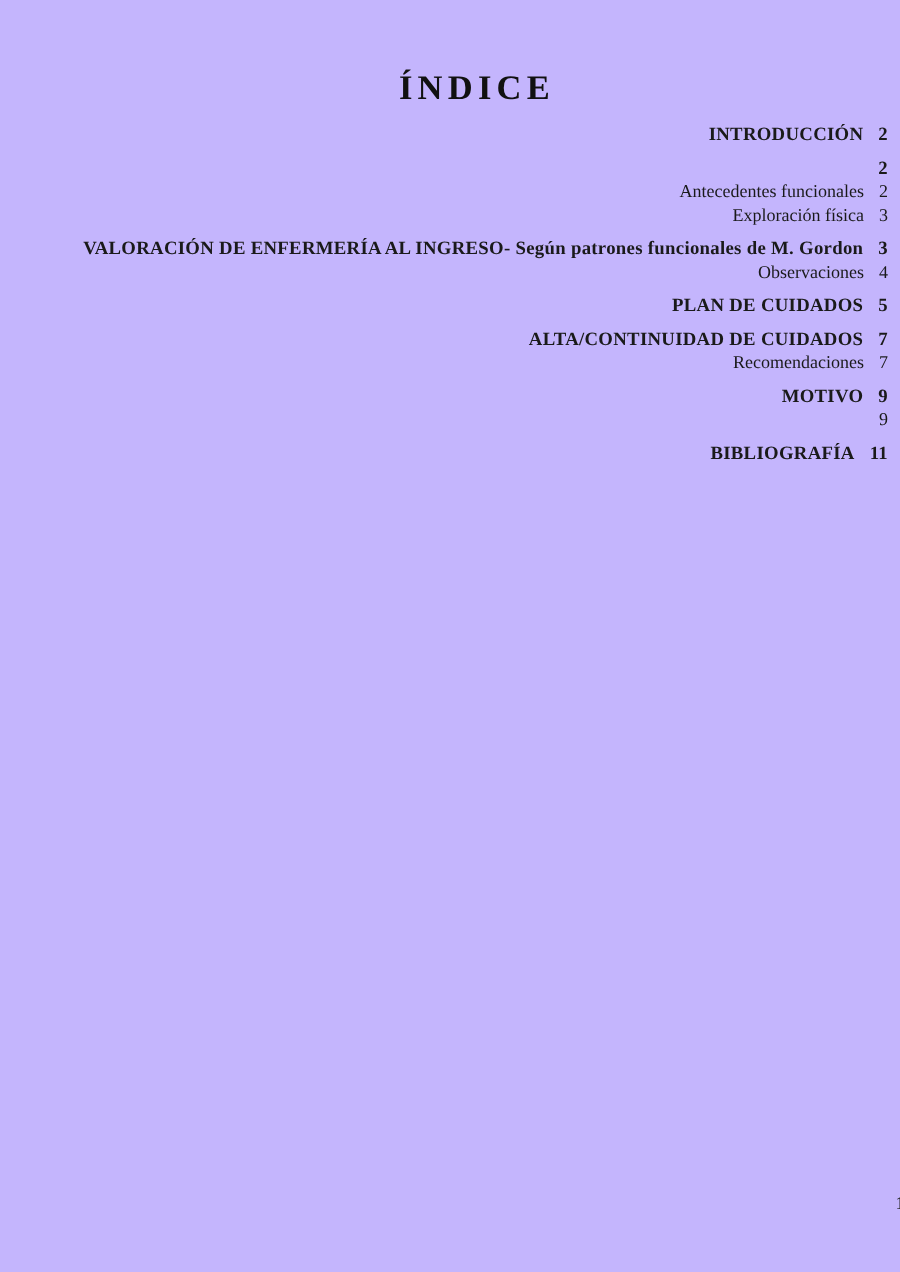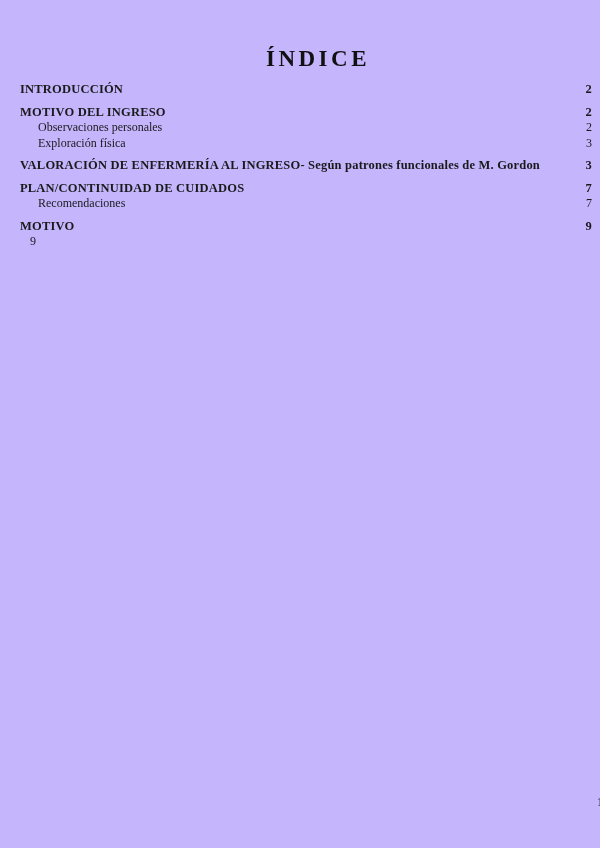--- a/index.html
+++ b/index.html
@@ -35,21 +35,21 @@
     color: #111111;
   }
   .toc {
     position: absolute;
     top: 82px;
     left: 20px;
     right: 44px;
   }
   .toc-row {
     display: flex;
-    justify-content: space-between;
+    justify-content: flex-end;
     align-items: baseline;
     height: 15.5px;
     line-height: 15.5px;
   }
   .toc-row.level-1 {
     margin-top: 7px;
     font-weight: bold;
     font-size: 12.5px;
     letter-spacing: 0.2px;
   }
@@ -85,57 +85,68 @@
 <div class="page">
   <h1 class="doc-title">ÍNDICE</h1>
 
   <div class="toc" id="toc-list">
   <div class="toc-row level-1">
     <span class="toc-label">INTRODUCCIÓN</span>
     <span class="toc-page">2</span>
   </div>
 
   <div class="toc-row level-1">
-    <span class="toc-label">MOTIVO DEL INGRESO</span>
     <span class="toc-page">2</span>
   </div>
 
   <div class="toc-row level-2">
-    <span class="toc-label">Observaciones personales</span>
+    <span class="toc-label">Antecedentes funcionales</span>
     <span class="toc-page">2</span>
   </div>
 
   <div class="toc-row level-2">
     <span class="toc-label">Exploración física</span>
     <span class="toc-page">3</span>
   </div>
 
   <div class="toc-row level-1">
     <span class="toc-label">VALORACIÓN DE ENFERMERÍA AL INGRESO- Según patrones funcionales de M. Gordon</span>
     <span class="toc-page">3</span>
   </div>
 
+  <div class="toc-row level-2">
+    <span class="toc-label">Observaciones</span>
+    <span class="toc-page">4</span>
+  </div>
 
+  <div class="toc-row level-1">
+    <span class="toc-label">PLAN DE CUIDADOS</span>
+    <span class="toc-page">5</span>
+  </div>
 
 
   <div class="toc-row level-1">
-    <span class="toc-label">PLAN/CONTINUIDAD DE CUIDADOS</span>
+    <span class="toc-label">ALTA/CONTINUIDAD DE CUIDADOS</span>
     <span class="toc-page">7</span>
   </div>
 
   <div class="toc-row level-2">
     <span class="toc-label">Recomendaciones</span>
     <span class="toc-page">7</span>
   </div>
 
   <div class="toc-row level-1">
     <span class="toc-label">MOTIVO</span>
     <span class="toc-page">9</span>
   </div>
 
   <div class="toc-row level-2">
     <span class="toc-page">9</span>
   </div>
 
+  <div class="toc-row level-1">
+    <span class="toc-label">BIBLIOGRAFÍA</span>
+    <span class="toc-page">11</span>
+  </div>
 </div>
 
   <div class="footer-page-number">1</div>
 </div>
 
 </body></html>

